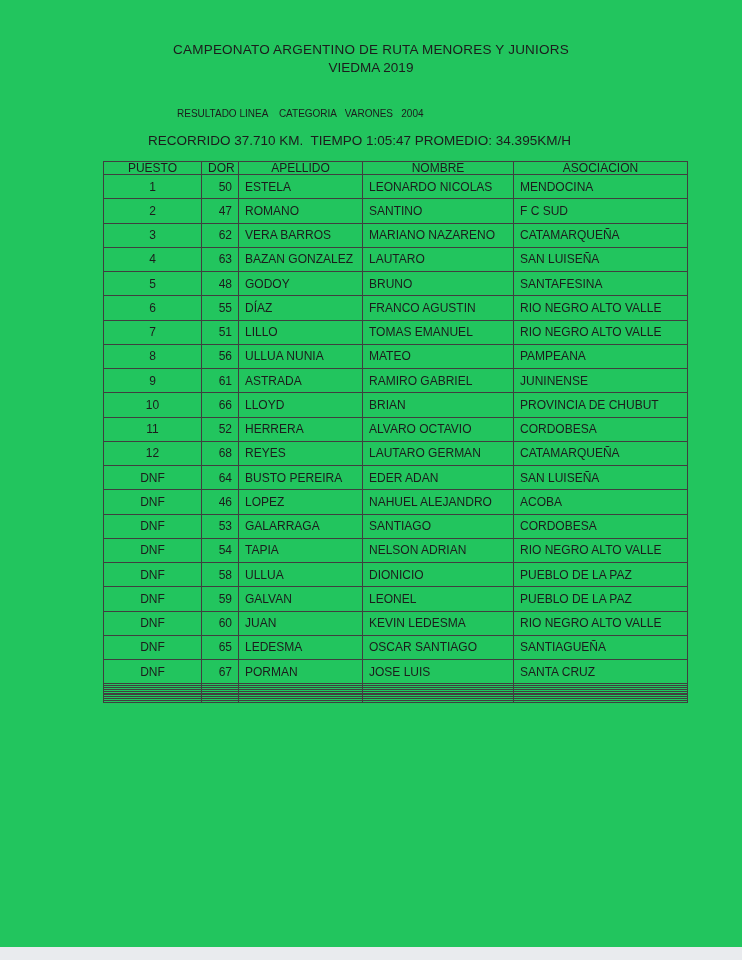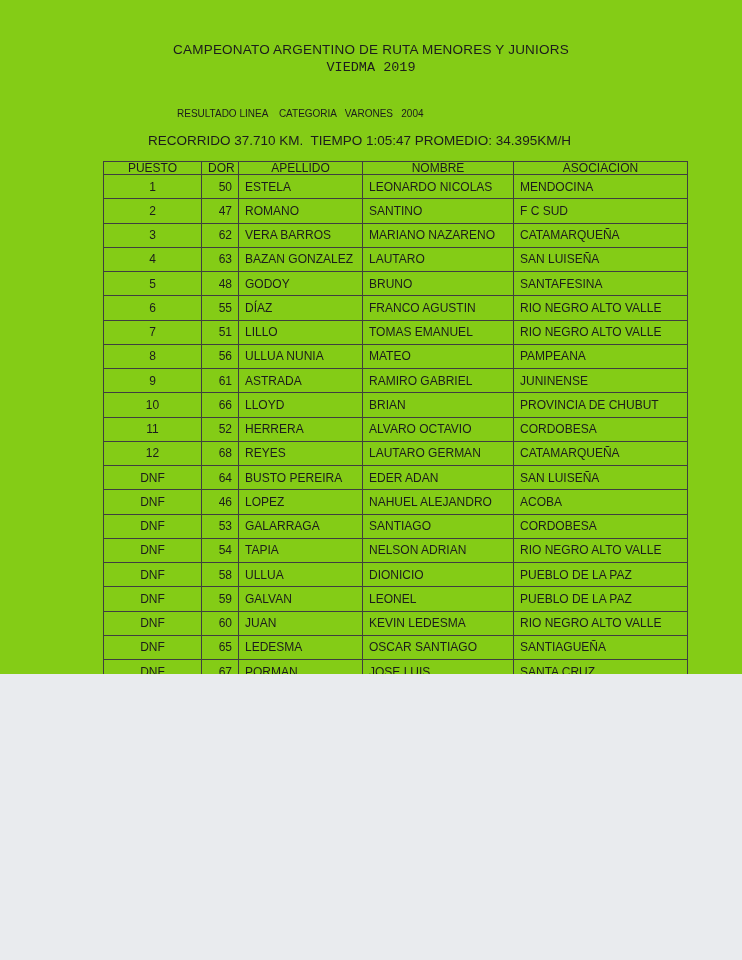--- a/index.html
+++ b/index.html
@@ -1,42 +1,41 @@
 <!DOCTYPE html>
 <html><head>
 <meta charset="utf-8">
 <style>
   html, body { margin: 0; padding: 0; background: #e9ebee; }
   .page {
     position: relative;
     width: 742px;
-    height: 674px;
+    height: 947px;
     margin: 0 auto;
-    background: #84cc16;
+    background: #22c55e;
     font-family: "Liberation Sans", sans-serif;
     color: #1c1c1c;
     overflow: hidden;
   }
   .doc-title-1 {
     position: absolute;
     top: 42px; left: 0;
     width: 100%;
     text-align: center;
     font-size: 13.5px;
     letter-spacing: 0.2px;
     white-space: pre;
   }
   .doc-title-2 {
     position: absolute;
     top: 60px; left: 0;
     width: 100%;
     text-align: center;
     font-size: 13.5px;
     white-space: pre;
-    font-family: Liberation Mono, monospace;
   }
   .meta-result {
     position: absolute;
     top: 108px; left: 177px;
     font-size: 10px;
     white-space: pre;
   }
   .meta-stats {
     position: absolute;
     top: 133px; left: 148px;

